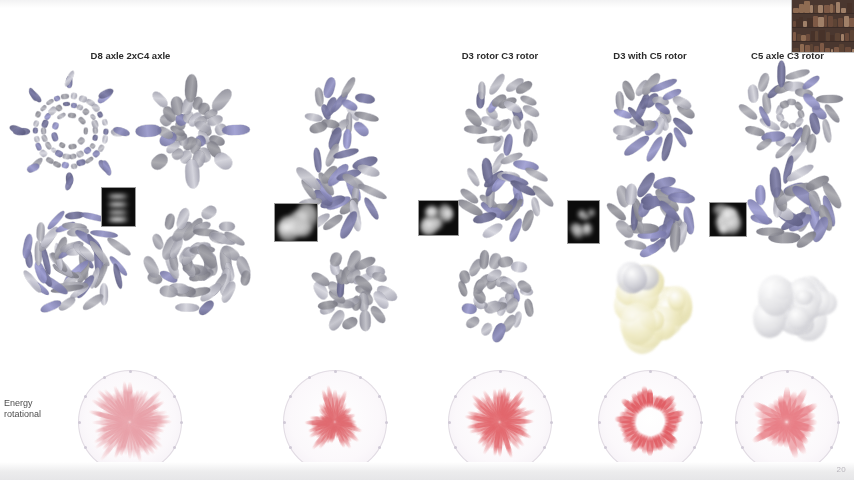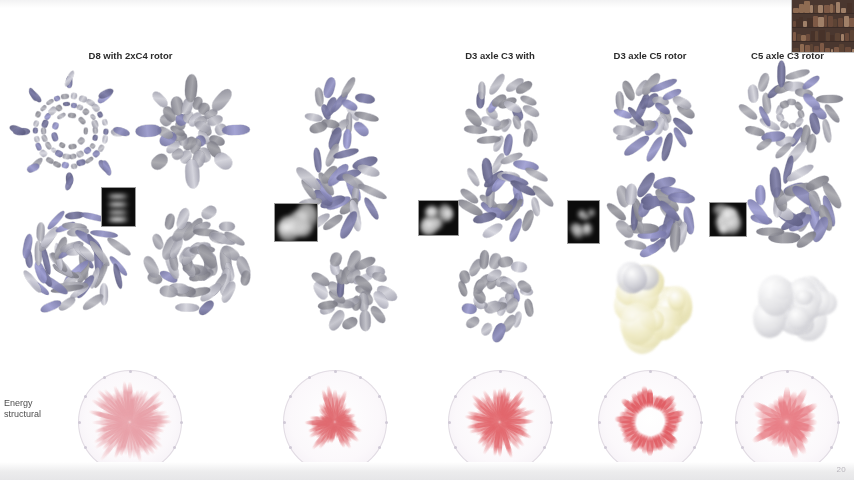--- a/index.html
+++ b/index.html
@@ -119,28 +119,28 @@
   }
 </style>
 </head>
 <body>
 
 <div id="slide">
 
   <div class="band-top"></div>
 
 
-  <div class="col-head" style="left:48px;width:165px;">D8 with 2xC4 rotor</div>
-  <div class="col-head" style="left:420px;width:160px;">D3 axle C3 with</div>
-  <div class="col-head" style="left:570px;width:160px;">D3 axle C5 rotor</div>
+  <div class="col-head" style="left:48px;width:165px;">D8 axle 2xC4 axle</div>
+  <div class="col-head" style="left:420px;width:160px;">D3 rotor C3 rotor</div>
+  <div class="col-head" style="left:570px;width:160px;">D3 with C5 rotor</div>
   <div class="col-head" style="left:710px;width:155px;">C5 axle C3 rotor</div>
 
   <div class="row-label">
     <div>Energy</div>
-    <div>structural</div>
+    <div>rotational</div>
   </div>
 
   <div id="figures">
       <div class="struct" style="left: 10px; top: 72px; width: 120px; height: 118px;">
         <div class="rod" style="left: 71.9605px; top: 56.7122px; width: 7.4053px; height: 4.16886px; transform: rotate(91.4082deg); background: linear-gradient(181.408deg, rgb(119, 119, 131), rgb(161, 161, 168) 45%, rgb(119, 119, 131)); box-shadow: rgba(110, 110, 130, 0.35) 0px 0px 0px 0.4px;"></div>
         <div class="rod" style="left: 68.2653px; top: 66.1442px; width: 6.85492px; height: 5.77234px; transform: rotate(128.329deg); background: linear-gradient(218.329deg, rgb(131, 131, 144), rgb(177, 177, 184) 45%, rgb(131, 131, 144)); box-shadow: rgba(110, 110, 130, 0.35) 0px 0px 0px 0.4px;"></div>
         <div class="rod" style="left: 59.0158px; top: 72.4302px; width: 7.56972px; height: 5.07748px; transform: rotate(171.737deg); background: linear-gradient(261.737deg, rgb(121, 121, 133), rgb(164, 164, 170) 45%, rgb(121, 121, 133)); box-shadow: rgba(110, 110, 130, 0.35) 0px 0px 0px 0.4px;"></div>
         <div class="rod" style="left: 48.5585px; top: 70.7726px; width: 6.1439px; height: 4.68353px; transform: rotate(206.921deg); background: linear-gradient(296.921deg, rgb(118, 118, 129), rgb(159, 159, 165) 45%, rgb(118, 118, 129)); box-shadow: rgba(110, 110, 130, 0.35) 0px 0px 0px 0.4px;"></div>
         <div class="rod" style="left: 39.7935px; top: 61.9784px; width: 9.22695px; height: 5.63912px; transform: rotate(254.276deg); background: linear-gradient(344.276deg, rgb(99, 99, 139), rgb(133, 133, 178) 45%, rgb(99, 99, 139)); box-shadow: rgba(110, 110, 130, 0.35) 0px 0px 0px 0.4px;"></div>
         <div class="rod" style="left: 42.2695px; top: 50.6033px; width: 6.85741px; height: 5.93391px; transform: rotate(287.555deg); background: linear-gradient(377.555deg, rgb(116, 116, 162), rgb(156, 156, 208) 45%, rgb(116, 116, 162)); box-shadow: rgba(110, 110, 130, 0.35) 0px 0px 0px 0.4px;"></div>

